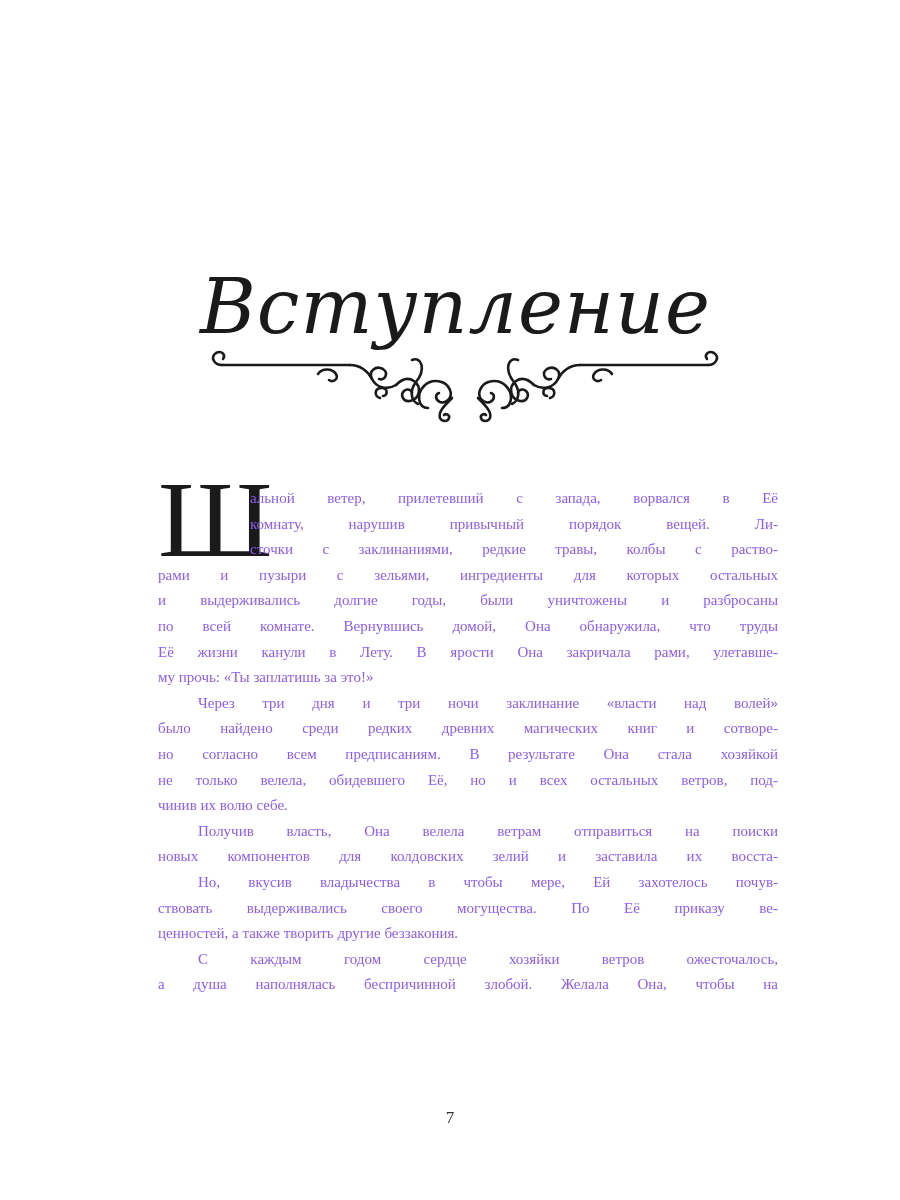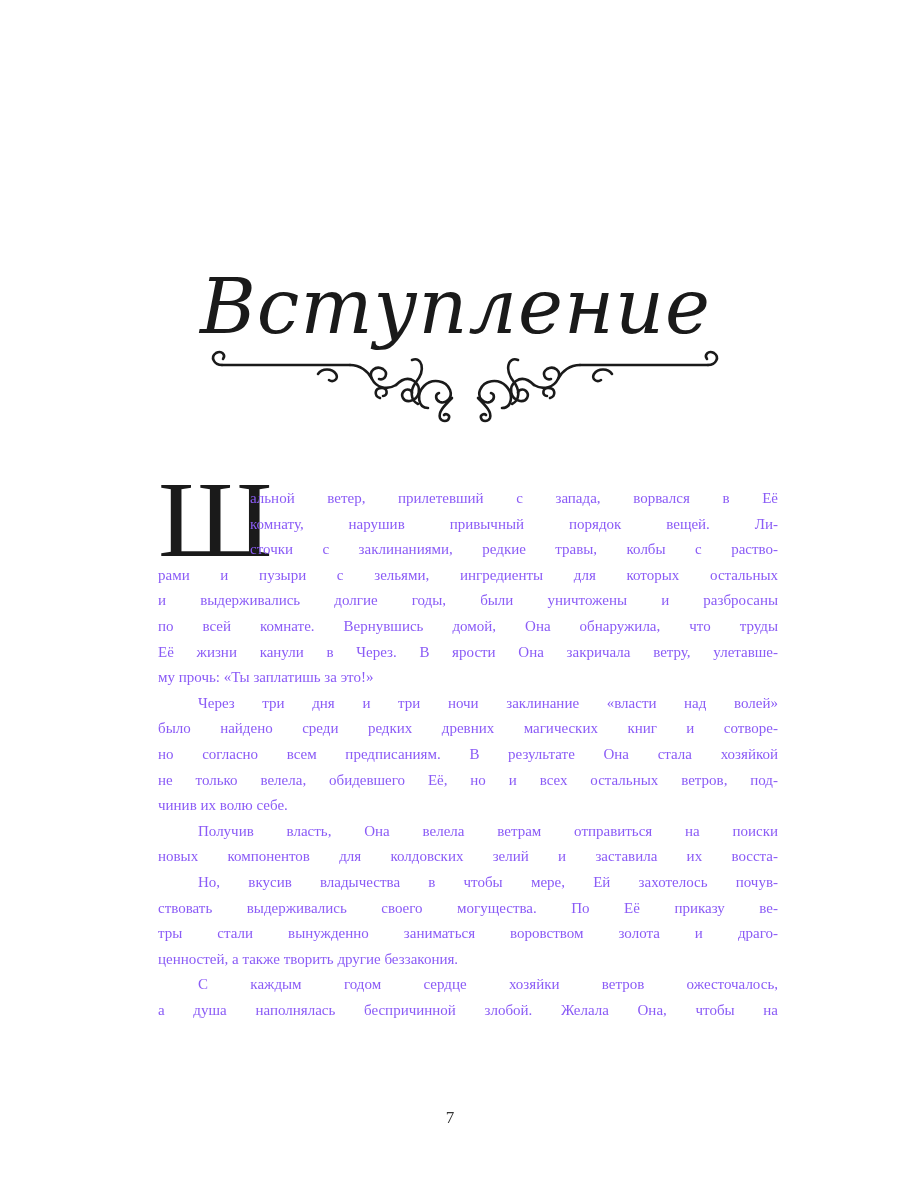--- a/index.html
+++ b/index.html
@@ -86,35 +86,34 @@
   <div class="dropcap">Ш</div>
 
   <div class="text">
 
     <span class="line drop">альной ветер, прилетевший с запада, ворвался в Её</span>
     <span class="line drop">комнату, нарушив привычный порядок вещей. Ли-</span>
     <span class="line drop">сточки с заклинаниями, редкие травы, колбы с раство-</span>
     <span class="line">рами и пузыри с зельями, ингредиенты для которых остальных</span>
     <span class="line">и выдерживались долгие годы, были уничтожены и разбросаны</span>
     <span class="line">по всей комнате. Вернувшись домой, Она обнаружила, что труды</span>
-    <span class="line">Её жизни канули в Через. В ярости Она закричала ветру, улетавше-</span>
+    <span class="line">Её жизни канули в Лету. В ярости Она закричала рами, улетавше-</span>
     <span class="line last">му прочь: «Ты заплатишь за это!»</span>
 
     <span class="line indent">Через три дня и три ночи заклинание «власти над волей»</span>
     <span class="line">было найдено среди редких древних магических книг и сотворе-</span>
     <span class="line">но согласно всем предписаниям. В результате Она стала хозяйкой</span>
     <span class="line">не только велела, обидевшего Её, но и всех остальных ветров, под-</span>
     <span class="line last">чинив их волю себе.</span>
 
     <span class="line indent">Получив власть, Она велела ветрам отправиться на поиски</span>
     <span class="line">новых компонентов для колдовских зелий и заставила их восста-</span>
 
     <span class="line indent">Но, вкусив владычества в чтобы мере, Ей захотелось почув-</span>
     <span class="line">ствовать выдерживались своего могущества. По Её приказу ве-</span>
-    <span class="line">тры стали вынужденно заниматься воровством золота и драго-</span>
     <span class="line last">ценностей, а также творить другие беззакония.</span>
 
     <span class="line indent">С каждым годом сердце хозяйки ветров ожесточалось,</span>
     <span class="line">а душа наполнялась беспричинной злобой. Желала Она, чтобы на</span>
   </div>
 
   <div class="page-number">7</div>
 </div>
 
 </body></html>

